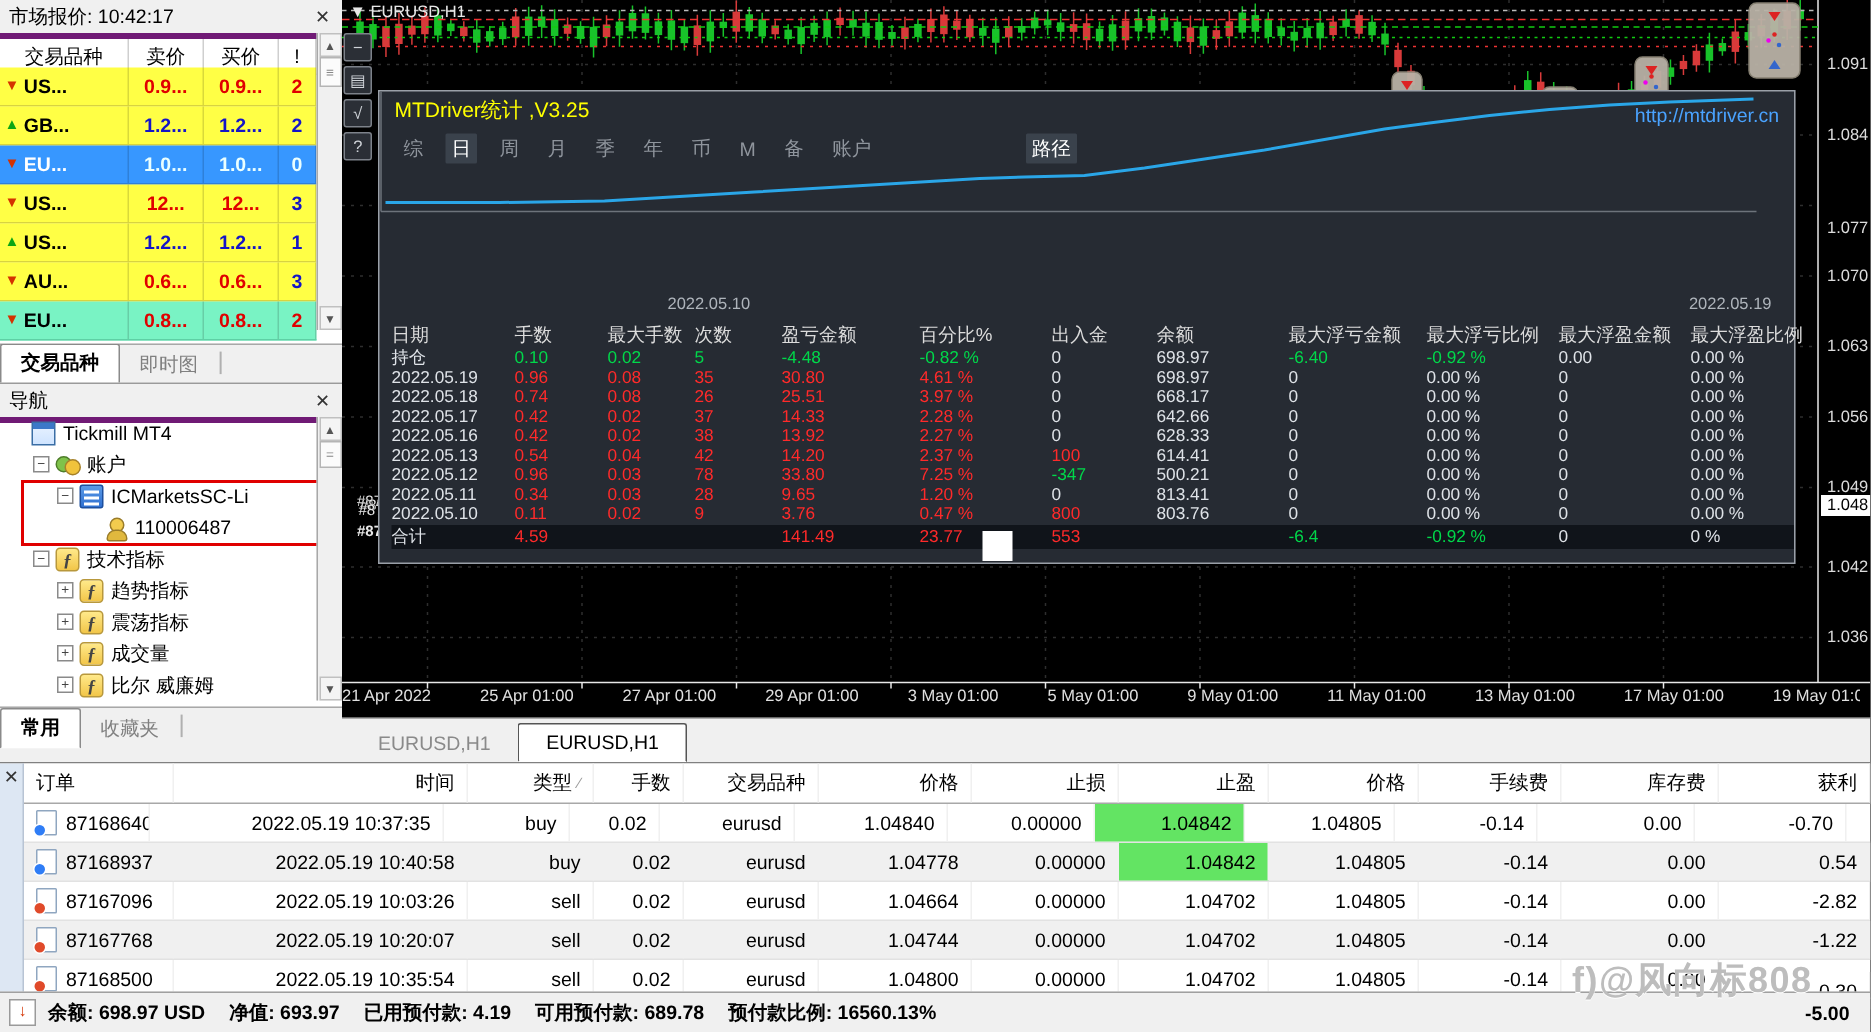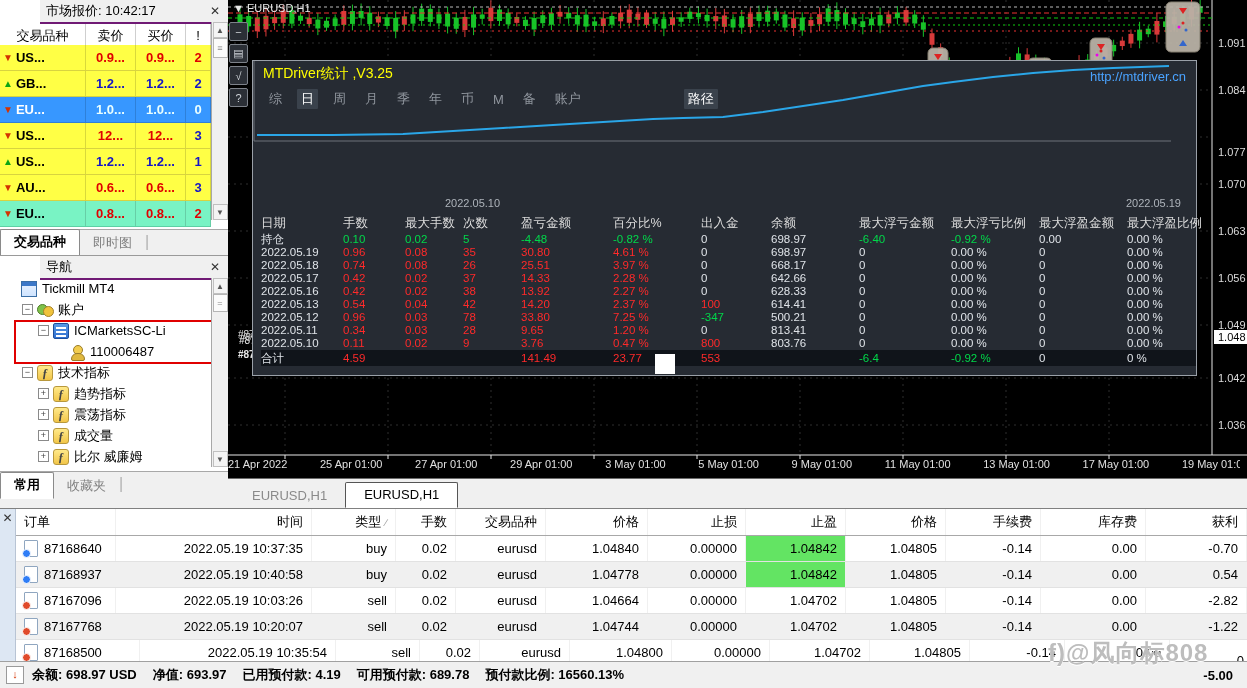--- a/index.html
+++ b/index.html
@@ -1,20 +1,20 @@
 <!DOCTYPE html>
 <html><head>
 <meta charset="utf-8">
 <style>
   html,body{margin:0;padding:0;background:#555;}
   #root{position:relative;width:1247px;height:688px;background:#f0f0f0;overflow:hidden;
         font-family:"Liberation Sans",sans-serif;-webkit-font-smoothing:antialiased;}
   
   .ptitle{height:22px;background:#f0f0f0;display:flex;align-items:center;padding:0 6px;
-          font-size:13px;color:#000;border-bottom:2px solid #701a75;margin-left:40px;}
+          font-size:13px;color:#000;border-bottom:4px solid #701a75;}
   .close-x{margin-left:auto;font-size:12px;color:#333;width:14px;text-align:center;cursor:pointer;}
   .tabbar{display:flex;align-items:flex-end;background:#f0f0f0;border-top:1px solid #a8a8a8;height:100%;}
   .tab{padding:3px 13px 4px;font-size:13px;color:#808080;}
   .tab.active{background:#fff;color:#000;border:1px solid #8a8a8a;border-bottom:1px solid #fff;
               border-radius:2px 2px 0 0;font-weight:bold;}
   .tabsep{color:#b0b0b0;align-self:center;padding-bottom:3px;}
   
   #market-watch{position:absolute;left:0;top:0;width:228px;height:255px;background:#fff;border-right:1px solid #9a9a9a;}
   .mw-head{display:flex;height:23px;background:#fff;border-bottom:1px solid #a8a8a8;font-size:13px;color:#000;}
   .mw-hcell{display:flex;align-items:center;justify-content:center;border-right:1px solid #cfcfcf;box-sizing:border-box;}
@@ -793,21 +793,21 @@
           <div class="o-cell" style="width: 90px;">交易品种</div>
           <div class="o-cell" style="width: 102px;">价格</div>
           <div class="o-cell" style="width: 98px;">止损</div>
           <div class="o-cell" style="width: 100px;">止盈</div>
           <div class="o-cell" style="width: 100px;">价格</div>
           <div class="o-cell" style="width: 95px;">手续费</div>
           <div class="o-cell" style="width: 105px;">库存费</div>
           <div class="o-cell" style="width: 101px;">获利</div>
         </div>
         <div class="o-row">
-          <div class="o-cell left" style="width: 100px;"><span class="doc" style="--dot: #2f7df6;"></span>87168640</div>
+          <div class="o-cell left" style="width: 84px;"><span class="doc" style="--dot: #2f7df6;"></span>87168640</div>
           <div class="o-cell" style="width: 196px;">2022.05.19 10:37:35</div>
           <div class="o-cell" style="width: 84px;">buy</div>
           <div class="o-cell" style="width: 60px;">0.02</div>
           <div class="o-cell" style="width: 90px;">eurusd</div>
           <div class="o-cell" style="width: 102px;">1.04840</div>
           <div class="o-cell" style="width: 98px;">0.00000</div>
           <div class="o-cell tp-hl" style="width: 100px;">1.04842</div>
           <div class="o-cell" style="width: 100px;">1.04805</div>
           <div class="o-cell" style="width: 95px;">-0.14</div>
           <div class="o-cell" style="width: 105px;">0.00</div>
@@ -849,21 +849,21 @@
           <div class="o-cell" style="width: 90px;">eurusd</div>
           <div class="o-cell" style="width: 102px;">1.04744</div>
           <div class="o-cell" style="width: 98px;">0.00000</div>
           <div class="o-cell" style="width: 100px;">1.04702</div>
           <div class="o-cell" style="width: 100px;">1.04805</div>
           <div class="o-cell" style="width: 95px;">-0.14</div>
           <div class="o-cell" style="width: 105px;">0.00</div>
           <div class="o-cell" style="width: 101px;">-1.22</div>
         </div>
         <div class="o-row">
-          <div class="o-cell left" style="width: 124px;"><span class="doc" style="--dot: #e04a2a;"></span>87168500</div>
+          <div class="o-cell left" style="width: 100px;"><span class="doc" style="--dot: #e04a2a;"></span>87168500</div>
           <div class="o-cell" style="width: 196px;">2022.05.19 10:35:54</div>
           <div class="o-cell" style="width: 84px;">sell</div>
           <div class="o-cell" style="width: 60px;">0.02</div>
           <div class="o-cell" style="width: 90px;">eurusd</div>
           <div class="o-cell" style="width: 102px;">1.04800</div>
           <div class="o-cell" style="width: 98px;">0.00000</div>
           <div class="o-cell" style="width: 100px;">1.04702</div>
           <div class="o-cell" style="width: 100px;">1.04805</div>
           <div class="o-cell" style="width: 95px;">-0.14</div>
           <div class="o-cell" style="width: 105px;">0.00</div>

